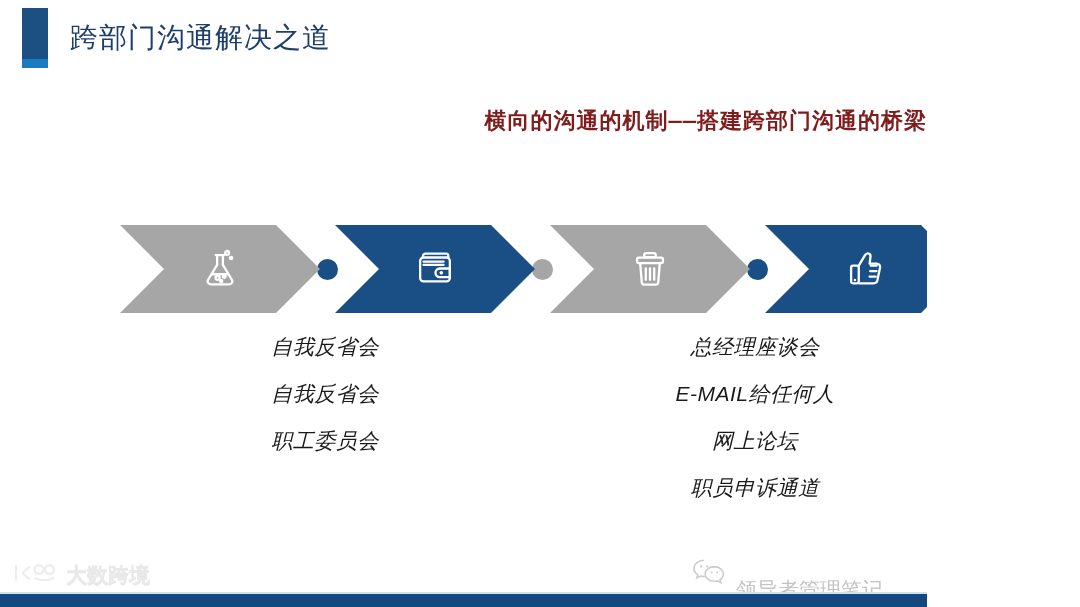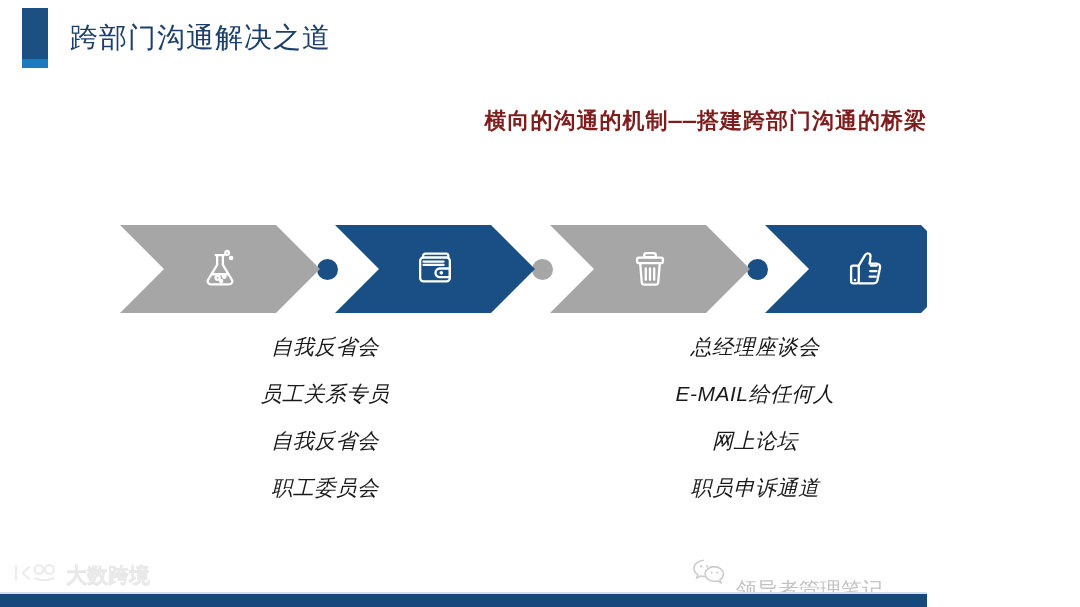--- a/index.html
+++ b/index.html
@@ -264,21 +264,20 @@
           </svg>
         </span>
       </div>
     </div>
 
   </div>
 
   <div id="text-columns">
     <div class="text-col">
       <div class="entry">自我反省会</div>
-      <div class="entry">员工关系专员</div>
       <div class="entry">自我反省会</div>
       <div class="entry">职工委员会</div>
     </div>
     <div class="text-col">
       <div class="entry">总经理座谈会</div>
       <div class="entry">E-MAIL给任何人</div>
       <div class="entry">网上论坛</div>
       <div class="entry">职员申诉通道</div>
     </div>
   </div>

